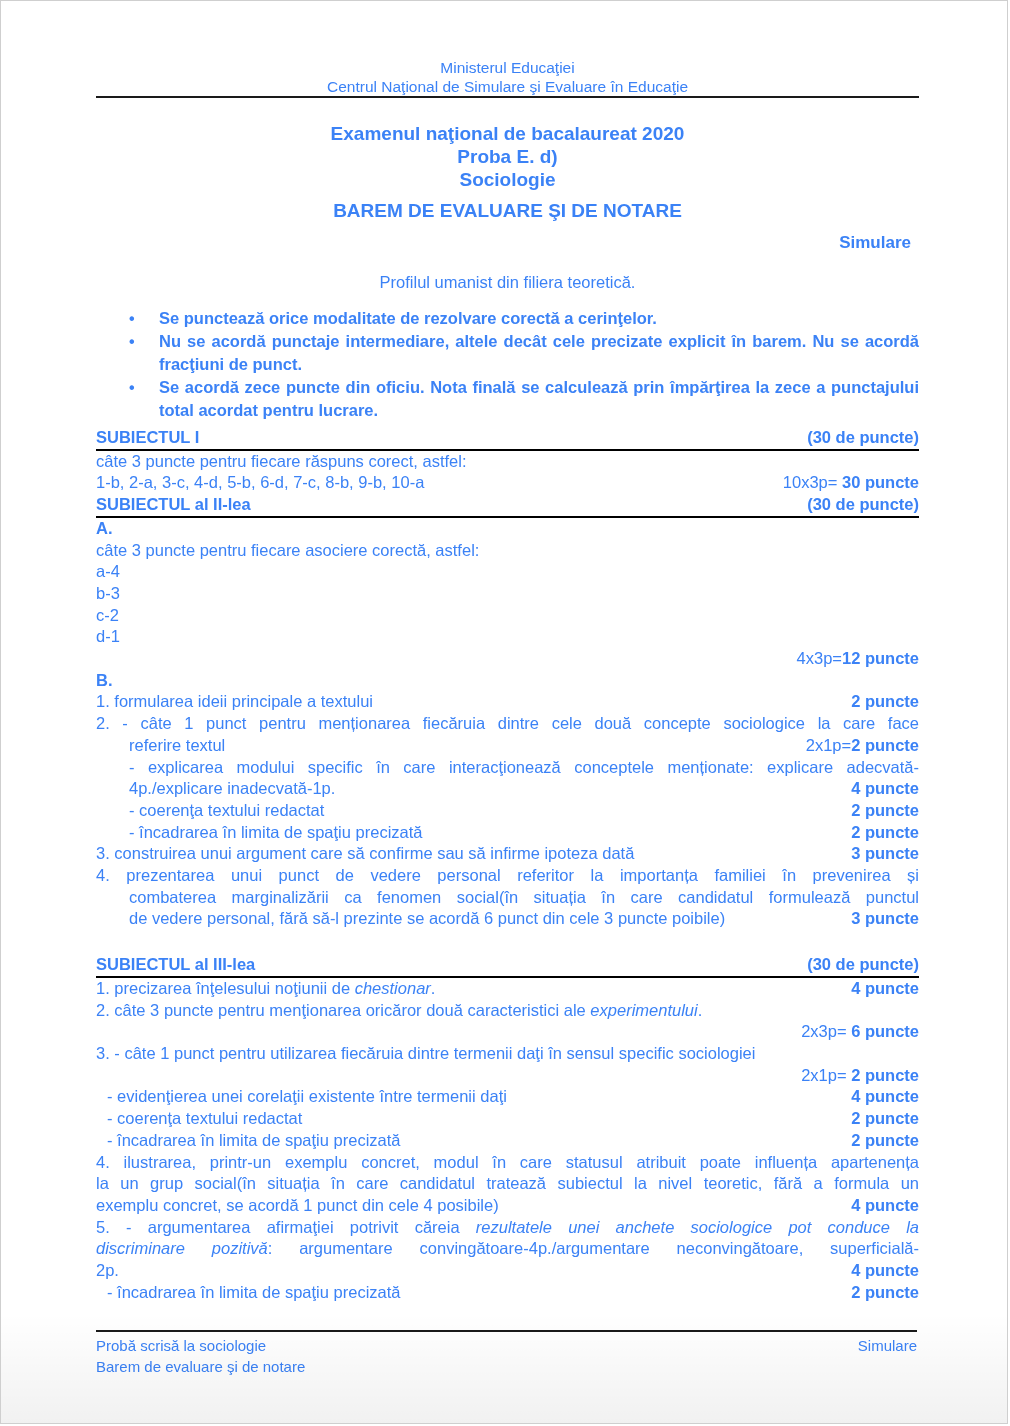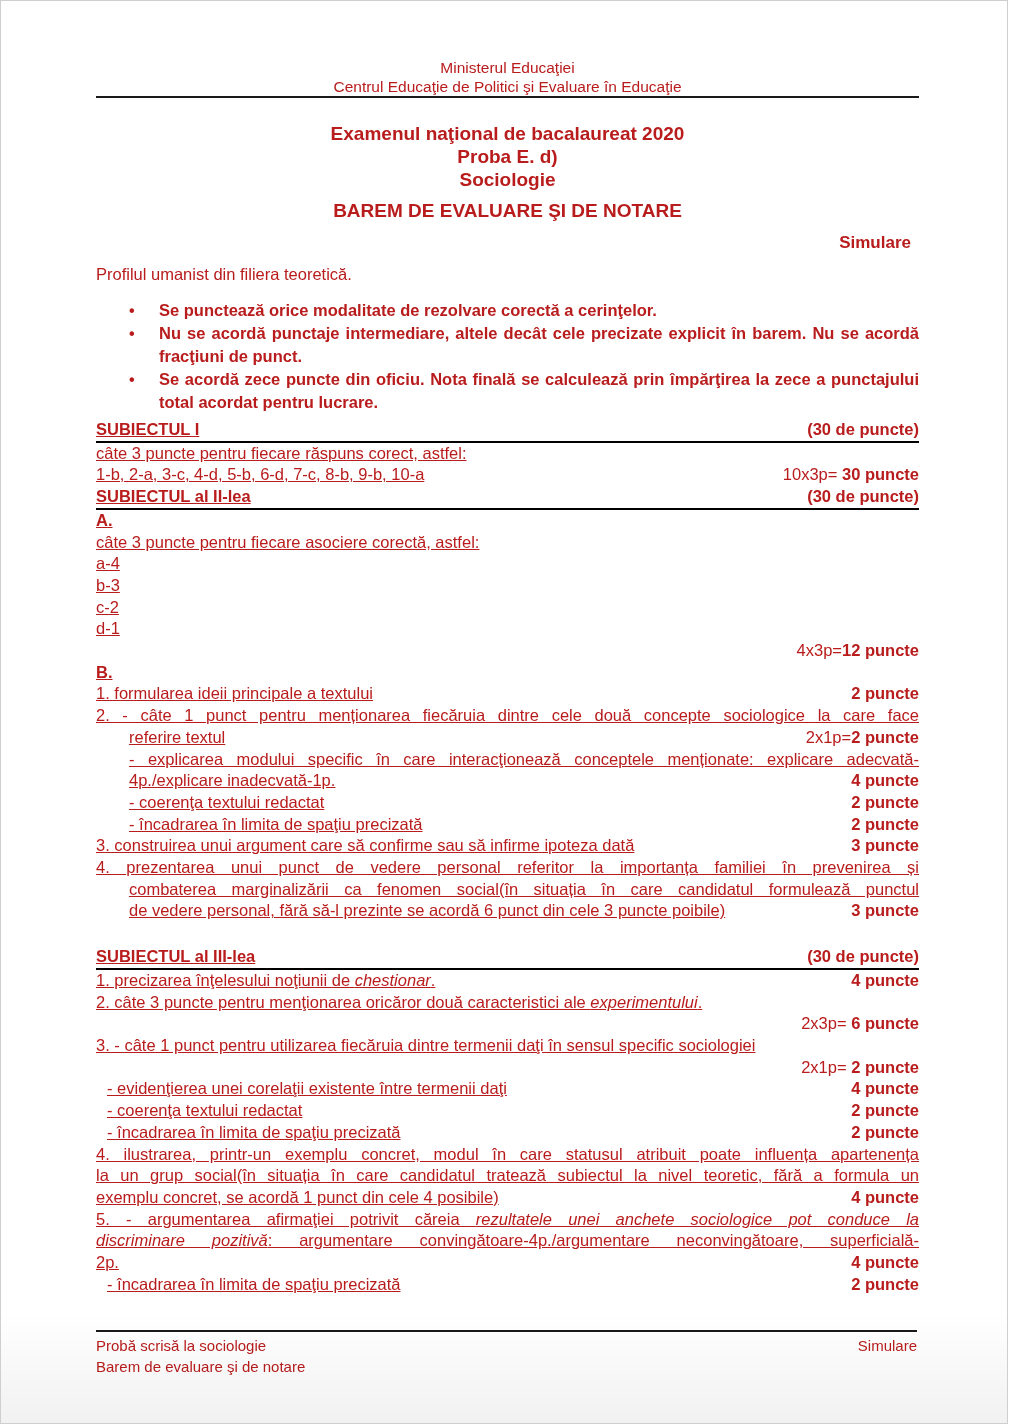--- a/index.html
+++ b/index.html
@@ -3,21 +3,21 @@
 <meta charset="utf-8">
 <style>
   html,body{margin:0;padding:0;background:#ffffff;}
   .page{
     position:relative;
     width:1008px;height:1424px;
     margin:0;
     background:#ffffff;
     border:1px solid #cfcfcf;
     font-family:"Liberation Sans","DejaVu Sans",sans-serif;
-    color:#b91c1c;
+    color:#3b82f6;
     overflow:hidden;
     box-sizing:border-box;
   }
   .page::after{
     content:"";
     position:absolute;left:0;right:0;bottom:0;height:110px;
     background:linear-gradient(to bottom, rgba(0,0,0,0), rgba(0,0,0,0.055));
     pointer-events:none;
   }
   .content{
@@ -43,22 +43,22 @@
     font-size:19px;line-height:23px;
   }
   .session{
     margin-top:10px;
     text-align:right;
     font-weight:bold;
     font-size:17px;line-height:21px;
     padding-right:8px;
   }
   .profile{
-    margin-top:10px;
-    font-size:16.5px;line-height:22px;
+    margin-top:18px;
+    font-size:16.5px;line-height:22px;text-align:center;
   }
   .bullets{margin-top:14px;}
   .bullet-item{
     display:flex;
     font-weight:bold;
     font-size:16.5px;line-height:23px;
   }
   .bullet-item .dot{
     flex:0 0 63px;
     padding-left:33px;
@@ -71,21 +71,21 @@
   }
   .doc-body{margin-top:5px;}
   .line{
     display:flex;
     justify-content:space-between;
     align-items:baseline;
     font-size:16.5px;
     line-height:21.7px;
     min-height:21.7px;
   }
-  .line .lt{text-align:left;text-decoration:underline;}
+  .line .lt{text-align:left;}
   .line .rt{white-space:nowrap;text-align:right;padding-left:8px;}
   .line.just .lt{flex:1;text-align:justify;text-align-last:justify;}
   .line.ind1{padding-left:11px;}
   .line.ind2{padding-left:33px;}
   .line.hdr{
     border-bottom:2px solid #000;
     font-weight:bold;
   }
   .b{font-weight:bold;}
   .i{font-style:italic;}
@@ -102,21 +102,21 @@
   }
 </style>
 </head>
 <body>
 
 <div class="page">
   <div class="content">
 
     <div class="org-header">
       <div>Ministerul Educaţiei</div>
-      <div>Centrul Educaţie de Politici şi Evaluare în Educaţie</div>
+      <div>Centrul Naţional de Simulare şi Evaluare în Educaţie</div>
     </div>
 
     <div class="title-block">
       <div>Examenul naţional de bacalaureat 2020</div>
       <div>Proba E. d)</div>
       <div>Sociologie</div>
     </div>
 
     <div class="doc-type">BAREM DE EVALUARE ŞI DE NOTARE</div>
 

